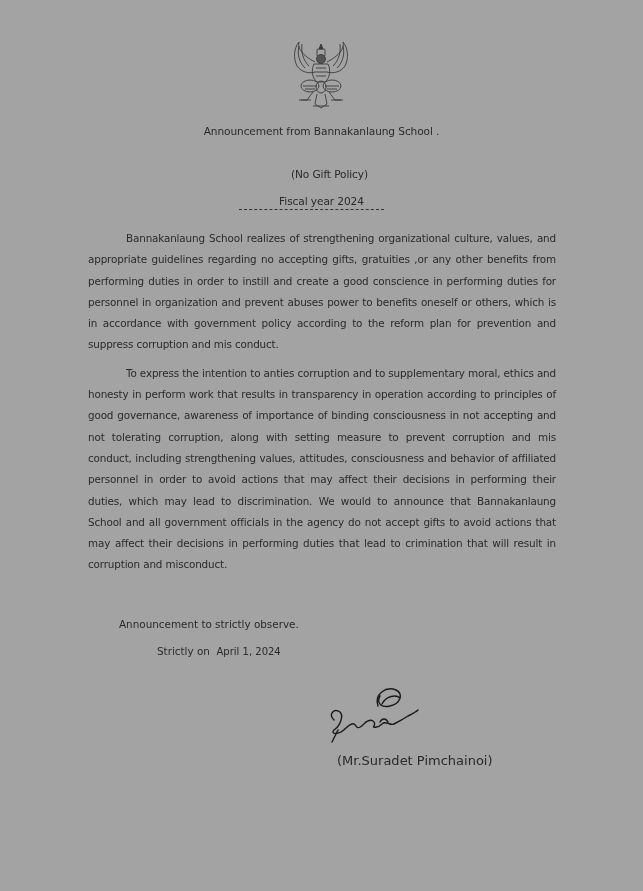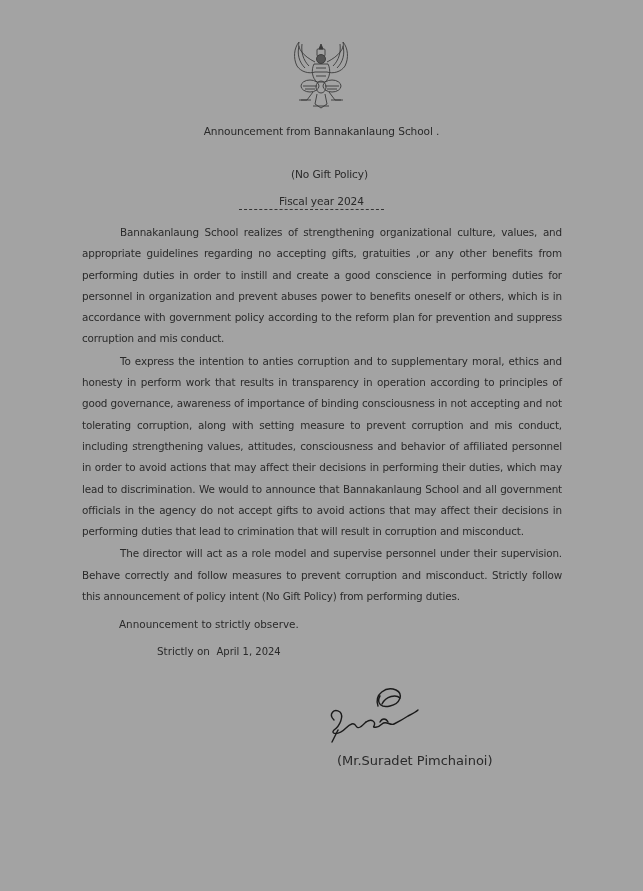--- a/index.html
+++ b/index.html
@@ -50,21 +50,21 @@
     .body-text {
       position: absolute;
       left: 81px;
       width: 482px;
       font-size: 10.4px;
       line-height: 21.3px;
       text-align: justify;
       letter-spacing: -0.15px;
     }
     .body-text p {
-      margin: 1px;
+      margin: 7px;
       text-indent: 38px;
     }
     .closing {
       position: absolute;
       font-size: 10.4px;
       line-height: 14px;
       white-space: nowrap;
       margin-top: 20px;
     }
     .signature {
@@ -120,21 +120,20 @@
   </div>
 
   <div class="center-line" style="top:124px;">Announcement  from Bannakanlaung School .</div>
   <div class="center-line" style="top:167px;padding-left:8px;">(No Gift Policy)</div>
   <div class="center-line" style="top:186px;margin-top:8px;">Fiscal year 2024</div>
   <div class="divider-line"></div>
 
   <div class="body-text" style="top:221px;">
     <p>Bannakanlaung School realizes of strengthening organizational  culture, values, and appropriate guidelines regarding no accepting gifts, gratuities ,or any other benefits from performing duties in order to instill and create a good conscience in performing duties for personnel in organization and prevent abuses power to benefits oneself or others, which is in accordance with government policy according to the reform plan for prevention and suppress corruption and mis conduct.</p>
     <p>To express the intention to anties corruption and to supplementary moral, ethics and honesty in perform work that results in transparency in operation according to principles of good governance, awareness of importance of binding consciousness in  not accepting and not tolerating corruption, along with setting measure to prevent corruption and mis conduct, including strengthening values, attitudes, consciousness and behavior of affiliated personnel in order to avoid actions that may affect their decisions in performing their duties, which may lead to discrimination. We would to announce that Bannakanlaung School and all government officials in the agency do not accept gifts to avoid actions that may affect their decisions in performing duties that lead to crimination  that will result in corruption and misconduct.</p>
-    <p>The director will act as a role model and supervise personnel under their supervision. Behave correctly and follow measures to prevent corruption and misconduct. Strictly follow this announcement of policy intent  (No Gift Policy) from performing duties.</p>
   </div>
 
   <div class="closing" style="left:119px; top:597px;">Announcement to strictly observe.</div>
   <div class="closing" style="left:157px; top:624px;">
     <span>Strictly on</span>&nbsp;
     <span style="font-size:10px;">April 1, 2024</span>
   </div>
 
   <div class="signature">
     <svg viewBox="0 0 100 60" xmlns="http://www.w3.org/2000/svg">

